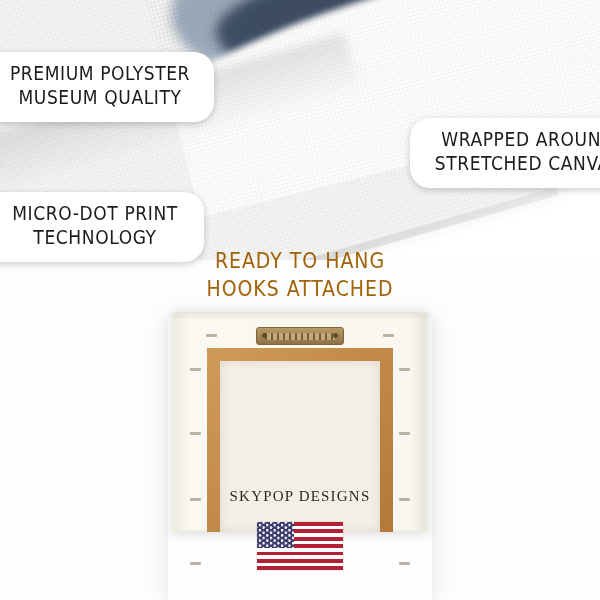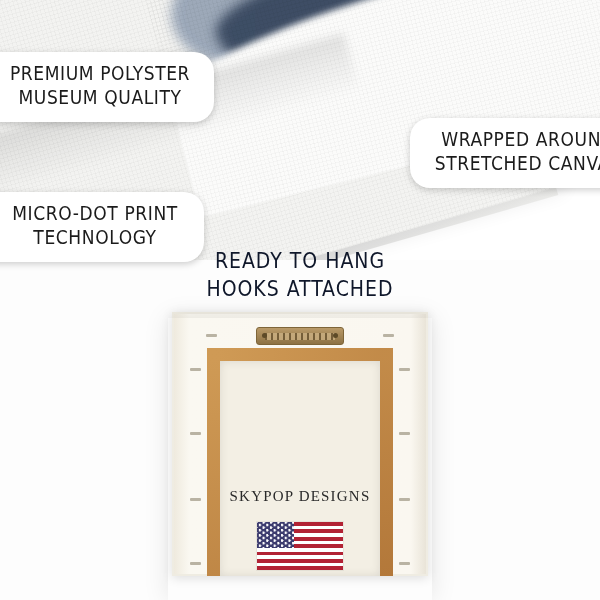--- a/index.html
+++ b/index.html
@@ -117,35 +117,35 @@
   #pill-premium   { left: -14px;  top: 52px;  width: 196px; border-radius: 0 20px 20px 0; }
   #pill-wrapped   { left: 410px;  top: 118px; width: 204px; border-radius: 20px 0 0 20px; }
   #pill-microdot  { left: -14px;  top: 192px; width: 186px; border-radius: 0 20px 20px 0; }
 
   .ready-text {
     position: absolute;
     left: 0;
     top: 248px;
     width: 600px;
     text-align: center;
-    color: #0f172a;
+    color: #a16207;
     font-size: 21px;
     line-height: 1.32;
     letter-spacing: 1px;
     font-family: "DejaVu Sans Condensed", "Liberation Sans", sans-serif;
     white-space: pre-line;
   }
 
   
   .product-back {
     position: absolute;
     left: 172px;
     top: 312px;
     width: 256px;
-    height: 264px;
+    height: 220px;
     background: #f7f4ec;
     box-shadow: 0 2px 10px rgba(0,0,0,0.13);
   }
   .back-outer-edge {
     position: absolute;
     left: 0; top: 0; right: 0; bottom: 0;
     border: 2px solid #efece2;
     box-sizing: border-box;
     background: linear-gradient(90deg, #efeade 0%, #faf8f1 6%, #faf7f0 94%, #e9e4d8 100%);
   }

